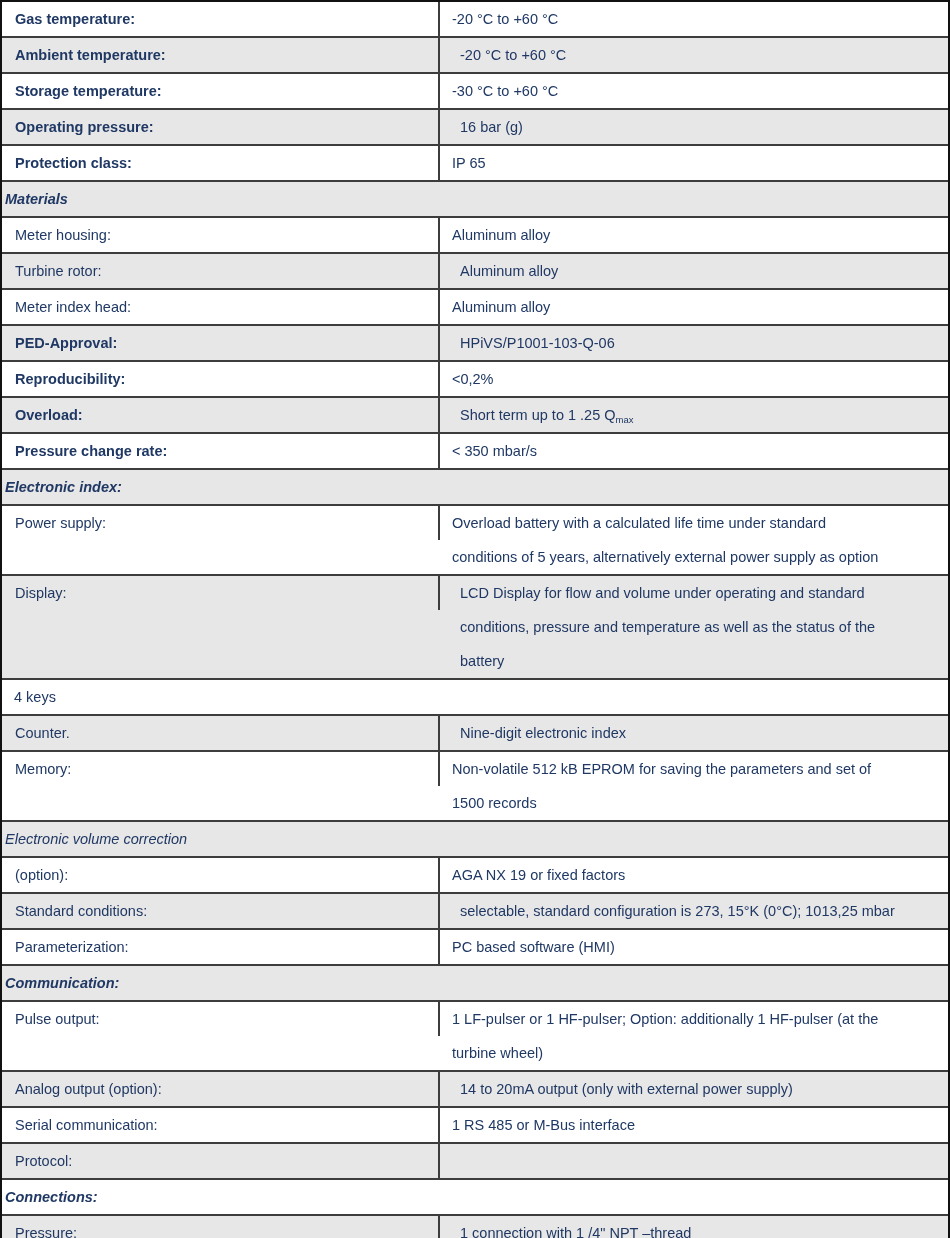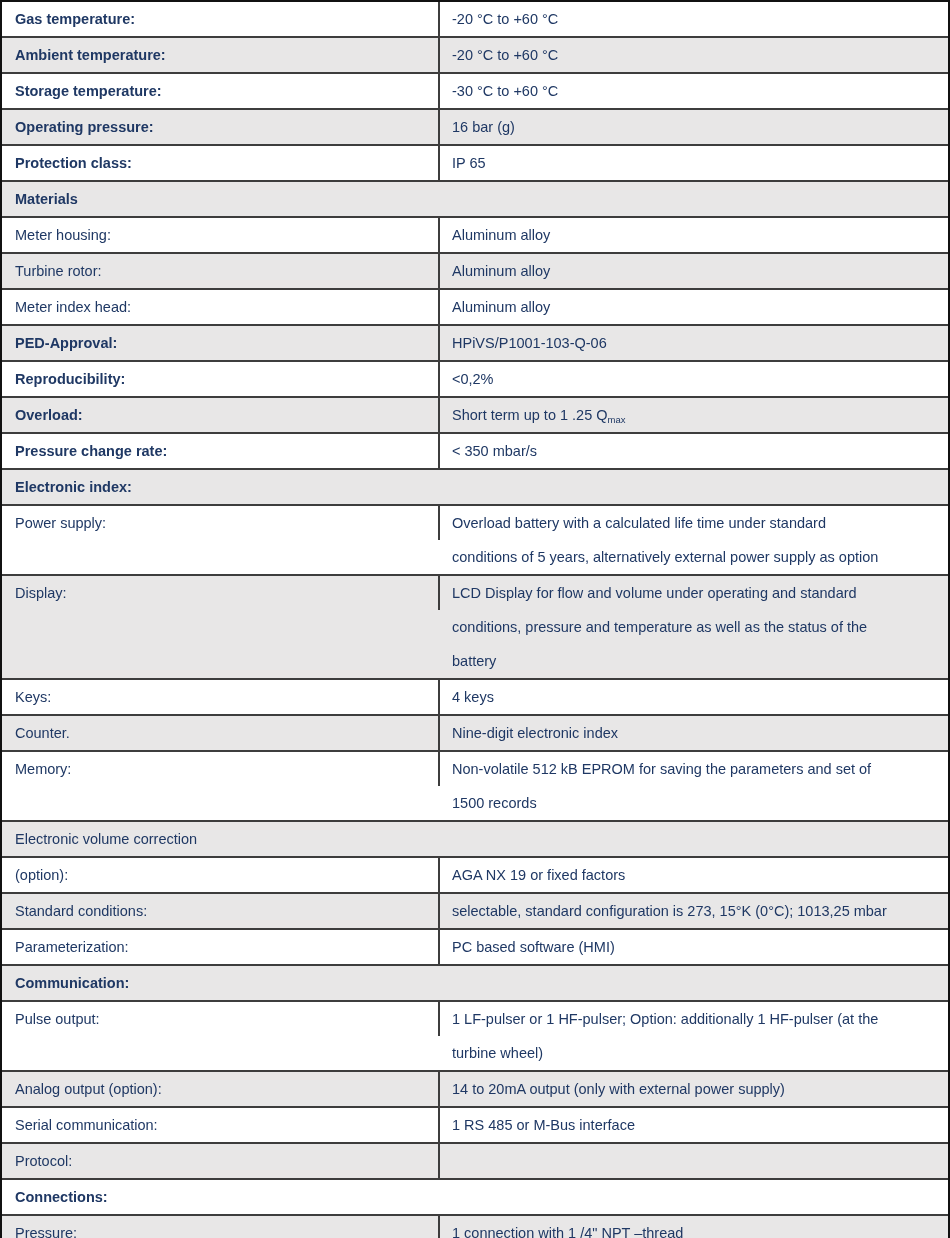--- a/index.html
+++ b/index.html
@@ -24,20 +24,21 @@
     display: flex;
     align-items: flex-start;
     background: var(--row-bg, #ffffff);
     border-bottom: 2px solid var(--inner-border, #3d3d3d);
   }
   .row:last-child {
     border-bottom: none;
   }
   .row.shaded {
     background: var(--row-alt-bg, #e8e7e7);
+    gap: 8px;
   }
   .cell {
     color: var(--text-color, #1f3864);
     font-size: 14.5px;
     line-height: 34px;
     box-sizing: border-box;
   }
   .label-cell {
     flex: none;
     width: 438px;
@@ -46,21 +47,22 @@
     border-right: 2px solid var(--inner-border, #3d3d3d);
   }
   .value-cell {
     flex: 1;
     padding-left: 12px;
     padding-right: 4px;
     overflow: hidden;
   }
   .header-cell {
     flex: 1;
-    padding-left: 13px;
+    padding-left: 3px;
+    font-style: italic;
   }
   .bold {
     font-weight: bold;
   }
   .vline {
     white-space: nowrap;
   }
   sub.unit-sub {
     font-size: 9.5px;
     line-height: 0;
@@ -159,21 +161,20 @@
       </div>
       <div class="row shaded">
         <div class="cell label-cell">Display:</div>
         <div class="cell value-cell">
           <div class="vline">LCD Display for flow and volume under operating and standard</div>
           <div class="vline">conditions, pressure and temperature as well as the status of the</div>
           <div class="vline">battery</div>
         </div>
       </div>
       <div class="row">
-        <div class="cell label-cell">Keys:</div>
         <div class="cell value-cell">
           <div class="vline">4 keys</div>
         </div>
       </div>
       <div class="row shaded">
         <div class="cell label-cell">Counter.</div>
         <div class="cell value-cell">
           <div class="vline">Nine-digit electronic index</div>
         </div>
       </div>

